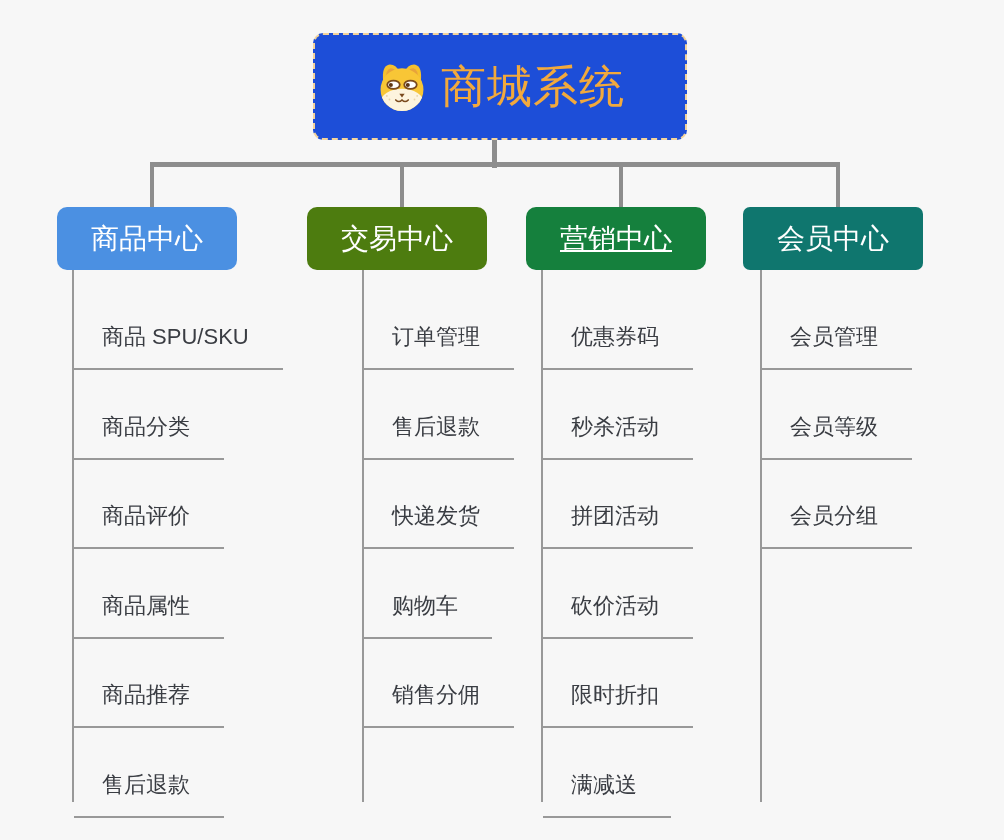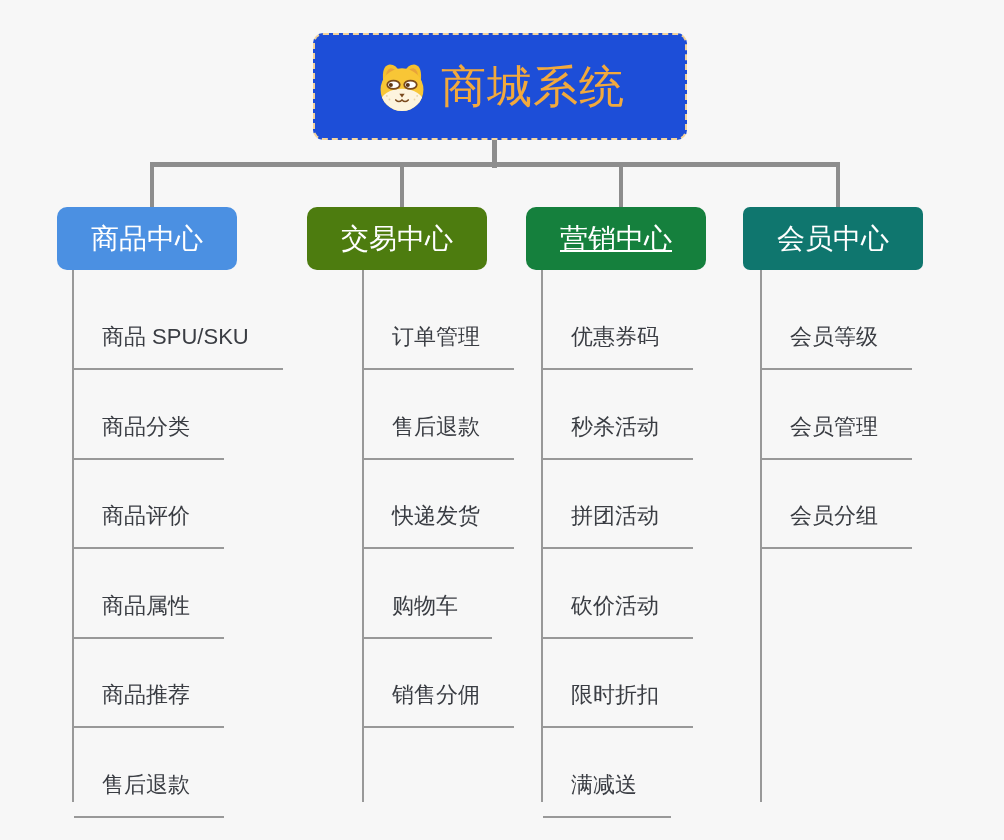--- a/index.html
+++ b/index.html
@@ -162,18 +162,18 @@
   <div class="column col-2">
     <div class="item">优惠券码</div>
     <div class="item">秒杀活动</div>
     <div class="item">拼团活动</div>
     <div class="item">砍价活动</div>
     <div class="item">限时折扣</div>
     <div class="item">满减送</div>
   </div>
 
   <div class="column col-3">
+    <div class="item">会员管理</div>
     <div class="item">会员等级</div>
-    <div class="item">会员管理</div>
     <div class="item">会员分组</div>
   </div>
 
 </div>
 
 </body></html>

